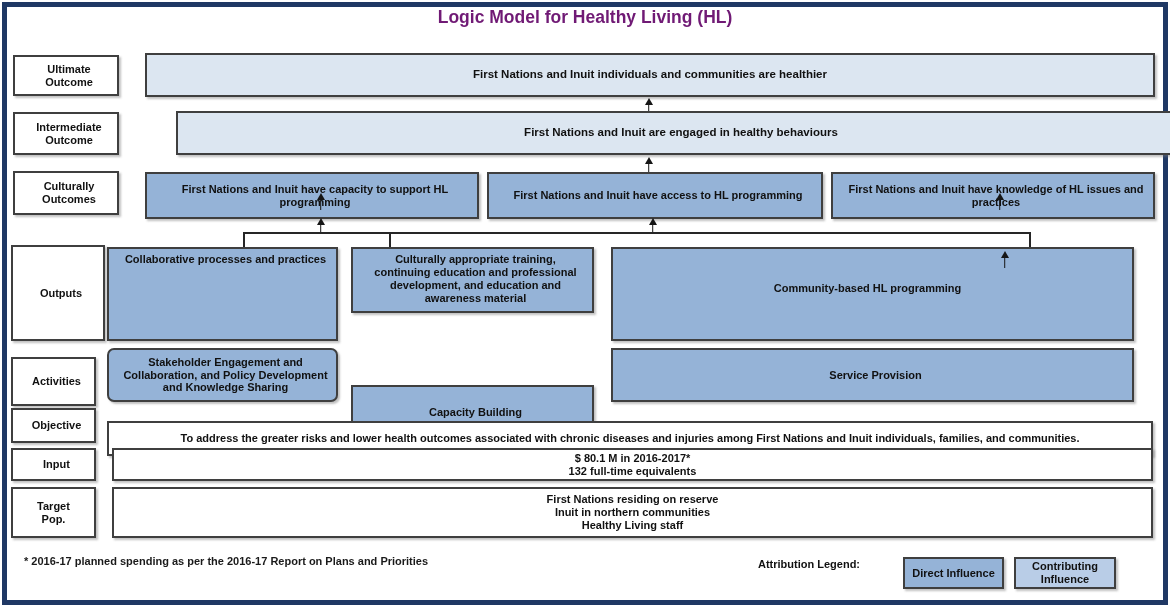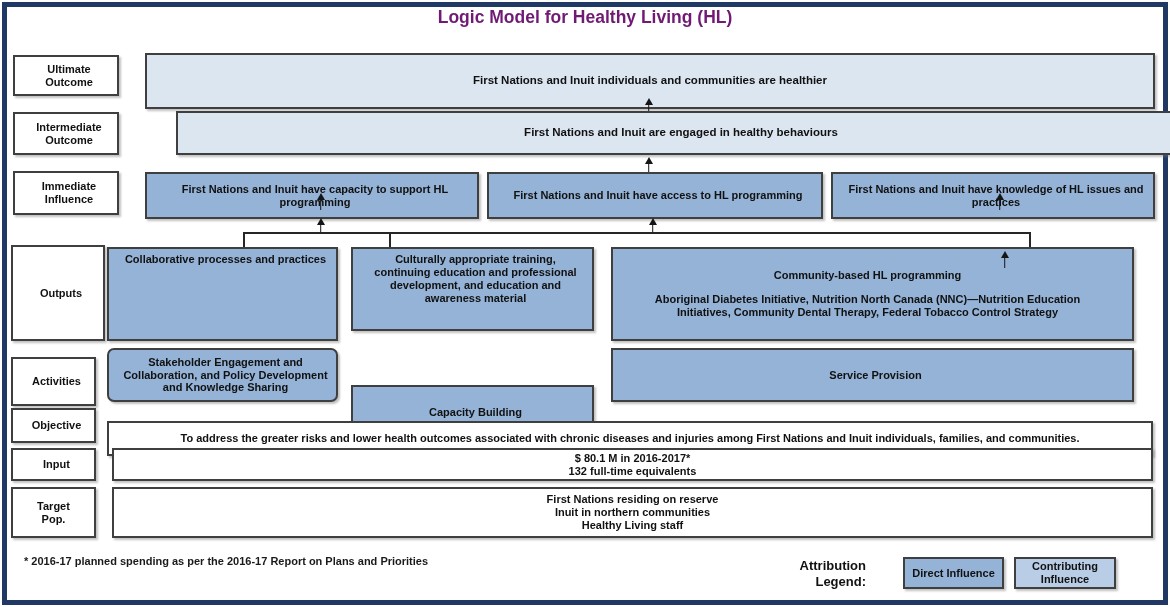--- a/index.html
+++ b/index.html
@@ -41,53 +41,52 @@
   .arrow::after {
     content:''; position:absolute; top:5px; bottom:0; left:50%;
     transform:translateX(-50%); width:1.6px; background:#161616;
   }
   .footnote {
     position:absolute; left:24px; top:555px;
     font-size:11px; font-weight:bold; color:#1a1a1a;
   }
   .legend-label {
     position:absolute; left:758px; top:558px; width:108px;
-    text-align:right; font-size:13px; font-weight:bold; line-height:1.25;
+    text-align:left; font-size:11px; font-weight:bold; line-height:1.25;
   }
   .out3-gap { height:11px; }
 </style>
 </head>
 <body>
 
 <div class="frame"></div>
 
 <div class="title">Logic Model for Healthy Living (HL)</div>
 
 <div class="box white pad-h" style="left:13px; top:55px; width:106px; height:41px;">Ultimate Outcome</div>
 <div class="box white pad-h" style="left:13px; top:112px; width:106px; height:43px;">Intermediate Outcome</div>
-<div class="box white pad-h" style="left:13px; top:171px; width:106px; height:44px;">Immediate Influence</div>
+<div class="box white pad-h" style="left:13px; top:171px; width:106px; height:44px;">Culturally Outcomes</div>
 <div class="box white pad-h" style="left:11px; top:245px; width:94px; height:96px;">Outputs</div>
 <div class="box white pad-h" style="left:11px; top:349px; width:85px; height:49px;margin-top:8px;">Activities</div>
 <div class="box white pad-h" style="left:11px; top:408px; width:85px; height:35px;">Objective</div>
 <div class="box white pad-h" style="left:11px; top:448px; width:85px; height:33px;">Input</div>
 <div class="box white pad-h" style="left:11px; top:487px; width:85px; height:51px; padding-left:16px; padding-right:16px;">Target Pop.</div>
 
-<div class="box light" style="left:145px; top:53px; width:1010px; height:56px;">First Nations and Inuit individuals and communities are healthier</div>
+<div class="box light" style="left:145px; top:53px; width:1010px; height:44px;">First Nations and Inuit individuals and communities are healthier</div>
 <div class="box light" style="left:145px; top:111px; width:1010px; height:44px;margin-left:31px;">First Nations and Inuit are engaged in healthy behaviours</div>
 
 <div class="box med pad-h" style="left:145px; top:172px; width:334px; height:47px;">First Nations and Inuit have capacity to support HL programming</div>
 <div class="box med pad-h" style="left:487px; top:172px; width:336px; height:47px;">First Nations and Inuit have access to HL programming</div>
 <div class="box med pad-h" style="left:831px; top:172px; width:324px; height:47px;">First Nations and Inuit have knowledge of HL issues and practices</div>
 
 <div class="box med top-align pad-h" style="left:107px; top:247px; width:231px; height:94px;">Collaborative processes and practices</div>
-<div class="box med top-align pad-h" style="left:351px; top:247px; width:243px; height:84px;">Culturally appropriate training, continuing education and professional development, and education and awareness material</div>
+<div class="box med top-align pad-h" style="left:351px; top:247px; width:243px; height:66px;">Culturally appropriate training, continuing education and professional development, and education and awareness material</div>
 <div class="box med pad-h" style="left:611px; top:247px; width:523px; height:94px; padding-left:14px; padding-right:24px;">
   <div>Community-based HL programming</div>
   <div class="out3-gap"></div>
-  <div>Aboriginal Diabetes Initiative, Nutrition North Canada (NNC)—Nutrition Education Initiatives, Community Dental Therapy, Federal Tobacco Control Strategy</div>
 </div>
 
 <div class="box med pad-h" style="left:107px; top:348px; width:231px; height:54px;border-radius:7px;">Stakeholder Engagement and Collaboration, and Policy Development and Knowledge Sharing</div>
 <div class="box med pad-h" style="left:351px; top:348px; width:243px; height:54px;margin-top:37px;">Capacity Building</div>
 <div class="box med pad-h" style="left:611px; top:348px; width:523px; height:54px;">Service Provision</div>
 
 <div class="box white" style="left:107px; top:421px; width:1046px; height:35px; padding-left:18px; padding-right:18px;">To address the greater risks and lower health outcomes associated with chronic diseases and injuries among First Nations and Inuit individuals, families, and communities.</div>
 
 <div class="box white" style="left:112px; top:448px; width:1041px; height:33px;">
   <div>$ 80.1 M in 2016-2017*</div>

